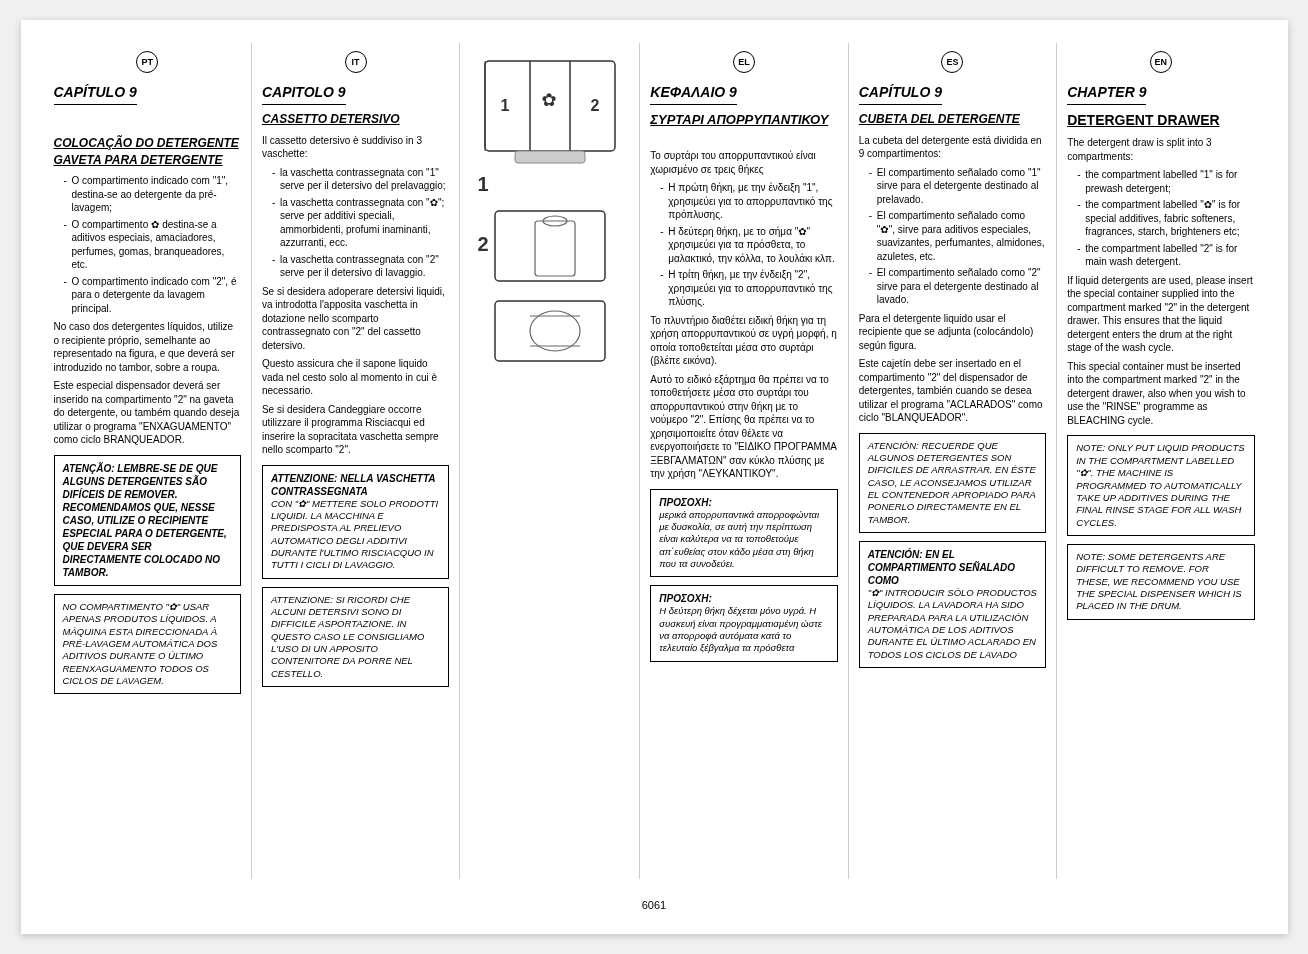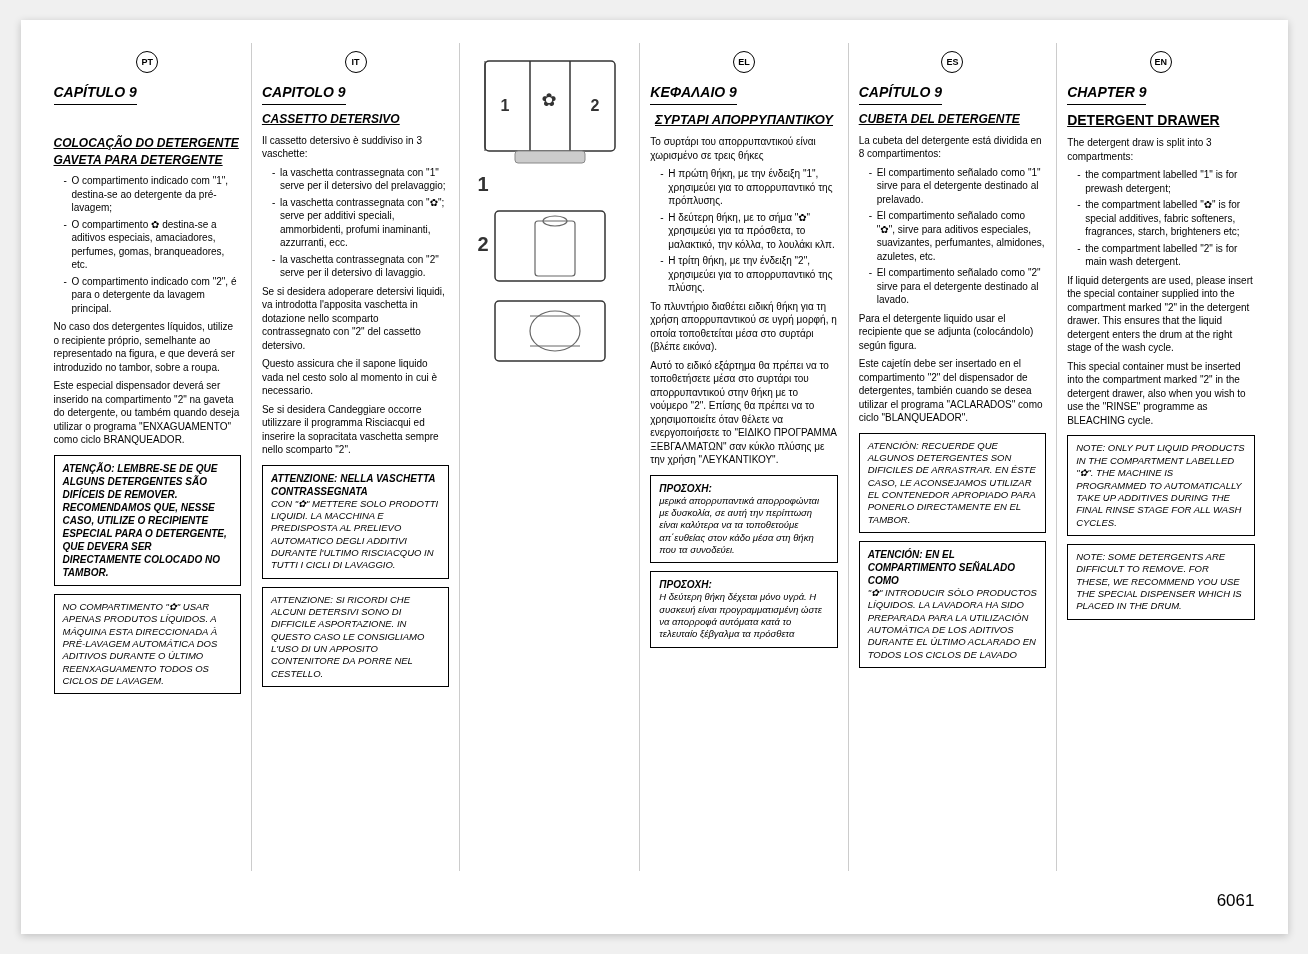--- a/index.html
+++ b/index.html
@@ -108,34 +108,33 @@
       width: 180px;
       flex: 0 0 180px;
       border-right: 1px solid #ccc;
       padding: 8px 6px;
       display: flex;
       flex-direction: column;
       align-items: center;
     }
     .page-numbers {
       display: flex;
-      justify-content: flex-end;
-      font-size: 17px;
+      justify-content: center;
+      font-size: 11px;
       margin-top: 16px;
       padding: 4px 10px 0 10px;
       border-top: none;
     }
     .greek-title {
       font-size: 13px;
       font-style: italic;
       font-weight: bold;
       text-decoration: underline;
-      margin-bottom: 6px;
+      margin-bottom: 20px;
       line-height: 1.4;
-      text-align: center;
     }
     .en-section-title {
       font-size: 14px;
       font-weight: bold;
       text-decoration: underline;
       margin-bottom: 6px;
       line-height: 1.4;
     }
     .col-header-row {
       display: flex;
@@ -251,21 +250,21 @@
         <p>Η δεύτερη θήκη δέχεται μόνο υγρά. Η συσκευή είναι προγραμματισμένη ώστε να απορροφά αυτόματα κατά το τελευταίο ξέβγαλμα τα πρόσθετα</p>
       </div>
     </div>
 
     <div class="column">
       <div class="col-header-row">
         <div class="lang-badge">ES</div>
       </div>
       <div class="chapter-title">CAPÍTULO 9</div>
       <div class="section-title">CUBETA DEL DETERGENTE</div>
-      <p class="body-text">La cubeta del detergente está dividida en 8 compartimentos:</p>
+      <p class="body-text">La cubeta del detergente está dividida en 9 compartimentos:</p>
       <ul class="bullet-list">
         <li>El compartimento señalado como "1" sirve para el detergente destinado al prelavado.</li>
         <li>El compartimento señalado como "✿", sirve para aditivos especiales, suavizantes, perfumantes, almidones, azuletes, etc.</li>
         <li>El compartimento señalado como "2" sirve para el detergente destinado al lavado.</li>
       </ul>
       <p class="body-text">Para el detergente liquido usar el recipiente que se adjunta (colocándolo) según figura.</p>
       <p class="body-text">Este cajetín debe ser insertado en el compartimento "2" del dispensador de detergentes, también cuando se desea utilizar el programa "ACLARADOS" como ciclo "BLANQUEADOR".</p>
       <div class="note-box">
         <p>ATENCIÓN: RECUERDE QUE ALGUNOS DETERGENTES SON DIFICILES DE ARRASTRAR. EN ÉSTE CASO, LE ACONSEJAMOS UTILIZAR EL CONTENEDOR APROPIADO PARA PONERLO DIRECTAMENTE EN EL TAMBOR.</p>
       </div>

